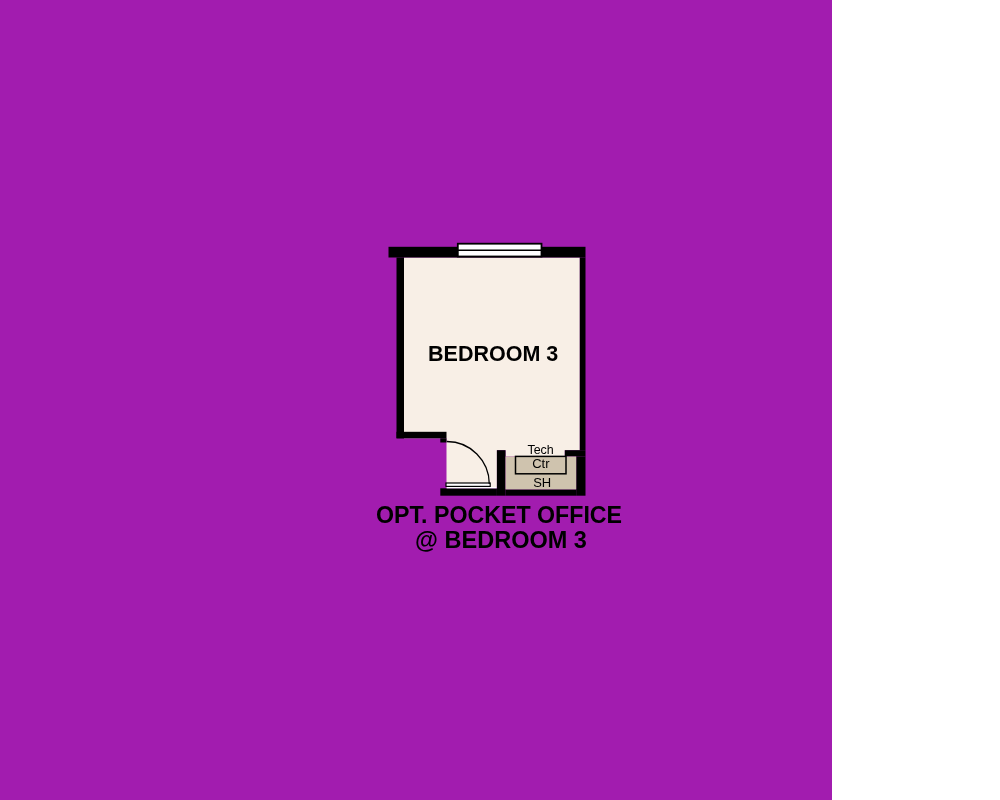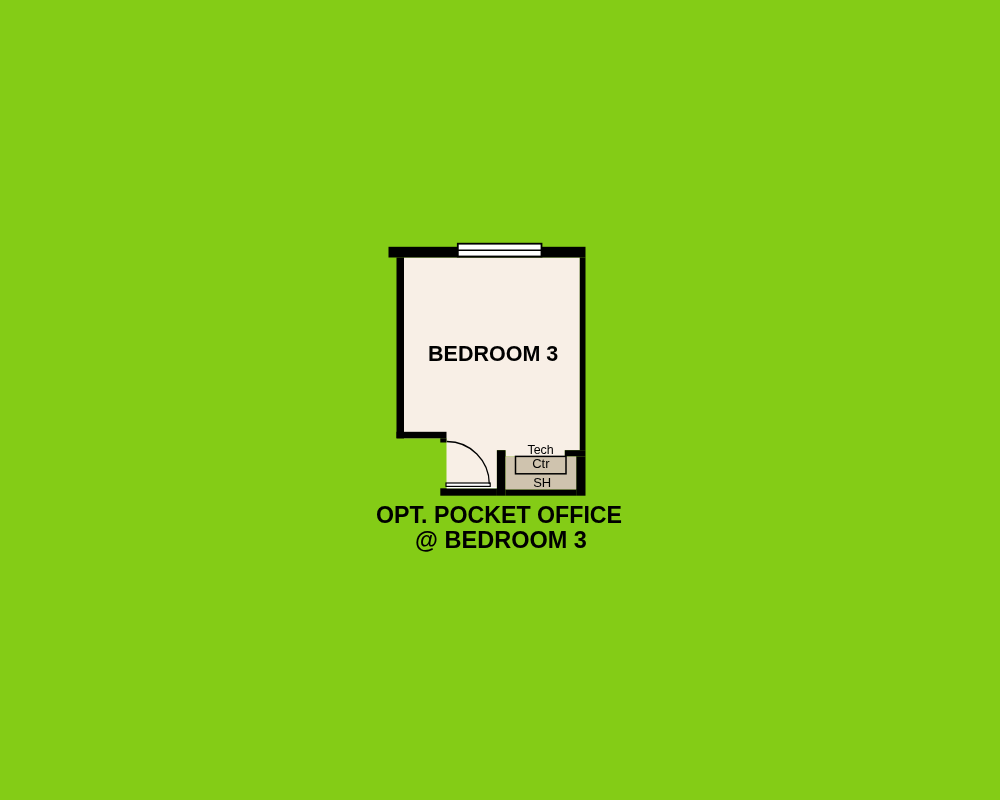--- a/index.html
+++ b/index.html
@@ -1,16 +1,16 @@
 <!DOCTYPE html>
 <html><head>
 <meta charset="utf-8">
 <style>
   html,body{margin:0;padding:0;background:#ffffff;}
-  .page{position:relative;width:1000px;height:800px;background:#84cc16;overflow:hidden;
+  .page{position:relative;width:832px;height:800px;background:#a21caf;overflow:hidden;
         font-family:"Liberation Sans", sans-serif;}
   svg{position:absolute;left:0;top:0;}
   text{fill:#000000;}
 </style>
 </head>
 <body>
 <div class="page">
 <svg width="1000" height="800" viewBox="0 0 1000 800">
 
   <path d="M404,257.5 H579.8 V450.2 H564.8 V456.5 H505.5 V450.2 H496.9 V487.0 H446.5 V438.3 H404 Z" fill="#f8efe6"></path>

